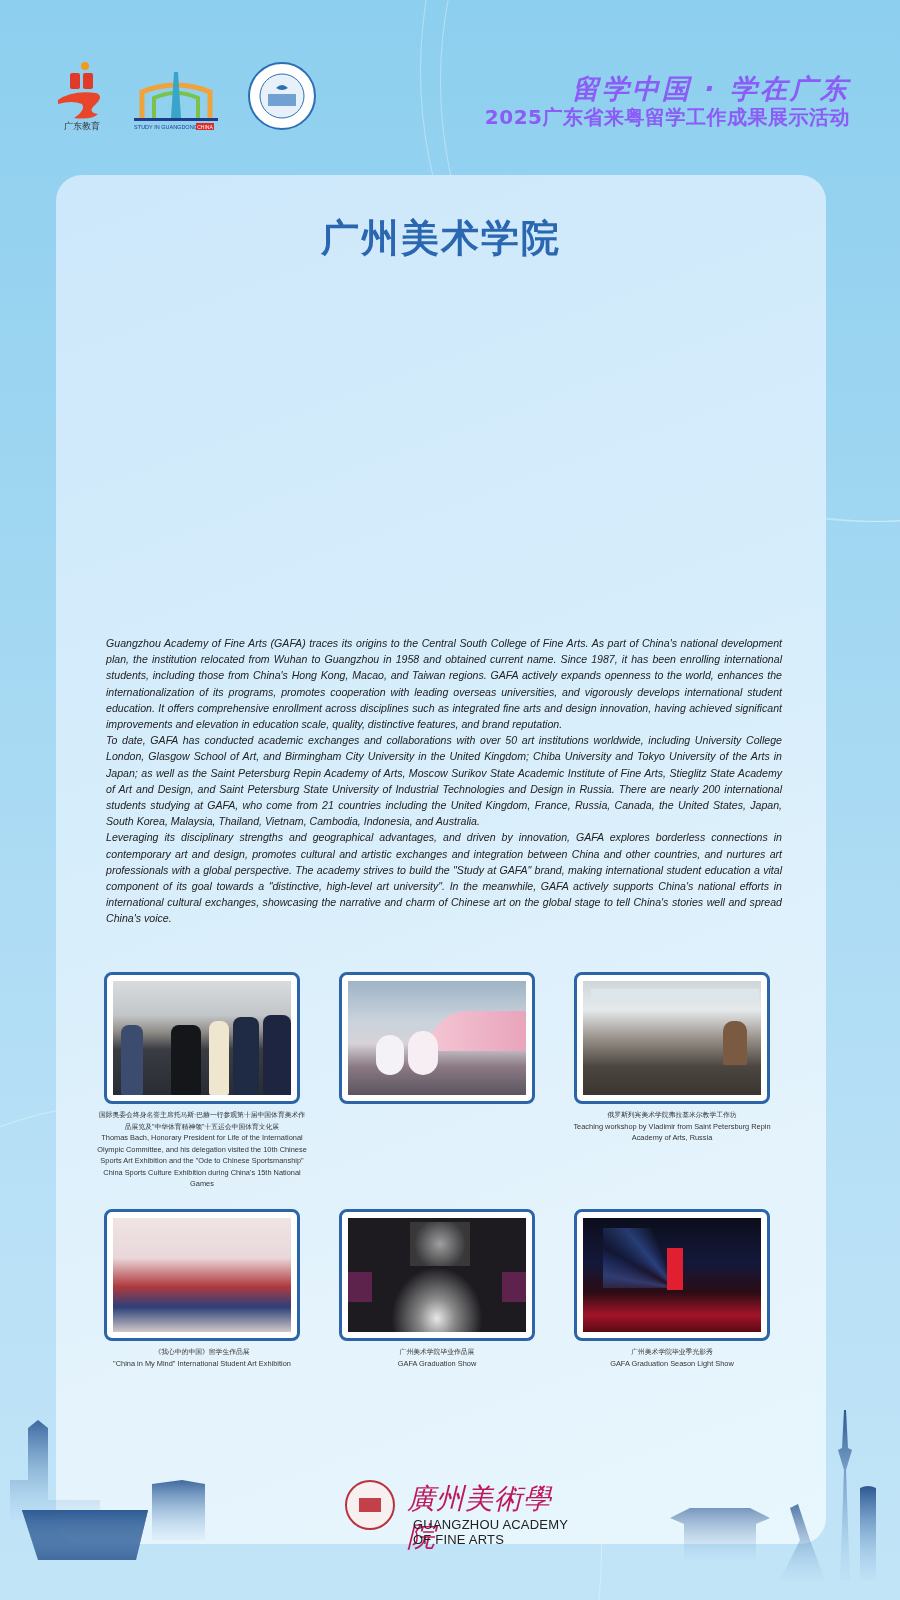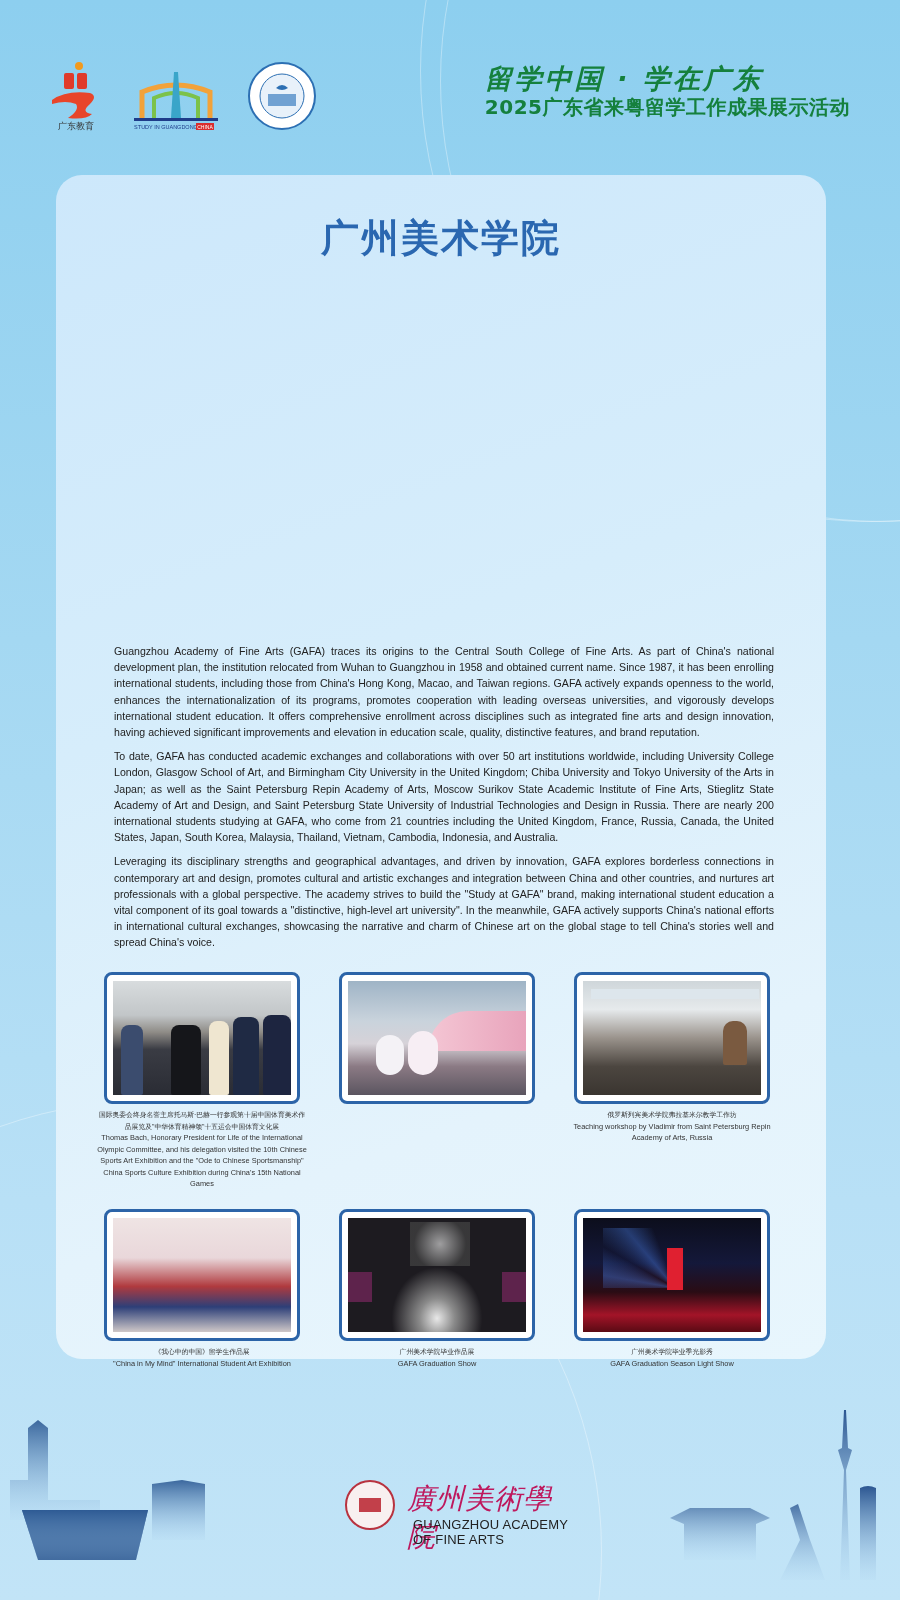--- a/index.html
+++ b/index.html
@@ -2,33 +2,33 @@
 <html><head>
 <meta charset="utf-8">
 <style>
   html,body{margin:0;padding:0;}
   body{width:900px;height:1600px;overflow:hidden;position:relative;
     background:linear-gradient(180deg,#8dcfef 0%,#a4d8f2 40%,#b8e0f6 75%,#c2e4f7 100%);
     font-family:"DejaVu Sans",sans-serif;color:#222;}
   .swirl{position:absolute;border-radius:50%;border:1px solid rgba(255,255,255,0.35);pointer-events:none;}
   .header{position:absolute;left:0;top:0;width:900px;height:170px;}
   .logo{position:absolute;}
-  .logo-edu{left:46px;top:60px;width:60px;height:72px;}
+  .logo-edu{left:52px;top:60px;width:60px;height:72px;}
   .logo-study{left:130px;top:70px;width:92px;height:60px;}
   .logo-sct{left:248px;top:62px;width:68px;height:68px;border-radius:50%;background:#fff;border:2px solid #2c6fb3;box-sizing:border-box;}
-  .slogan{position:absolute;right:50px;top:62px;color:#15803d;}
+  .slogan{position:absolute;right:50px;top:72px;text-align:right;color:#8b5cf6;}
   .slogan .s1{font-family:"DejaVu Sans",sans-serif;font-weight:bold;font-style:italic;font-size:27px;letter-spacing:3px;line-height:34px;}
   .slogan .s2{font-weight:bold;font-size:20px;letter-spacing:0.5px;line-height:22px;}
-  .card{position:absolute;left:56px;top:175px;width:770px;height:1184px;border-radius:26px;
+  .card{position:absolute;left:56px;top:175px;width:770px;height:1369px;border-radius:26px;
     background:linear-gradient(160deg,#cde8fb 0%,#d6edfb 40%,#e4f3fc 75%,#e8f6fd 100%);}
   .title{position:absolute;left:0;top:38px;width:770px;text-align:center;color:#2a67b0;font-weight:bold;font-size:38px;letter-spacing:2px;}
   .cn{position:absolute;left:50px;top:112px;width:676px;font-size:15.2px;line-height:25.5px;color:#222;text-align:justify;}
   .cn p{margin:0;text-indent:2em;}
   .en{position:absolute;left:50px;top:460px;width:676px;font-family:"Liberation Sans",sans-serif;font-size:10.6px;line-height:16.2px;color:#222;text-align:justify;}
-  .en p{margin:8px;}
+  .en p{margin:0;font-style:italic;}
   .photo{position:absolute;width:196px;height:132px;border:3px solid #2c64a8;border-radius:8px;background:#fff;box-sizing:border-box;padding:6px;}
   .photo .img{width:100%;height:100%;}
   .cap{position:absolute;width:210px;text-align:center;font-size:7.4px;line-height:11.5px;color:#333;font-family:"Liberation Sans",sans-serif;}
   .cap .zh{font-size:6.8px;}
   .footer-logo{position:absolute;left:345px;top:1478px;width:230px;height:60px;}
   .seal{position:absolute;left:0;top:2px;width:50px;height:50px;border-radius:50%;border:2px solid #b8323f;box-sizing:border-box;background:#f8f0f0;}
   .seal-inner{position:absolute;left:12px;top:16px;width:22px;height:14px;background:#c2404a;}
   .fl-cn{position:absolute;left:62px;top:2px;font-family:"DejaVu Serif",serif;font-size:28px;font-style:italic;color:#be185d;letter-spacing:1px;}
   .fl-en{position:absolute;left:68px;top:39px;font-size:13px;color:#222;letter-spacing:0.2px;font-family:"Liberation Sans",sans-serif;}
   .skyline{position:absolute;}

